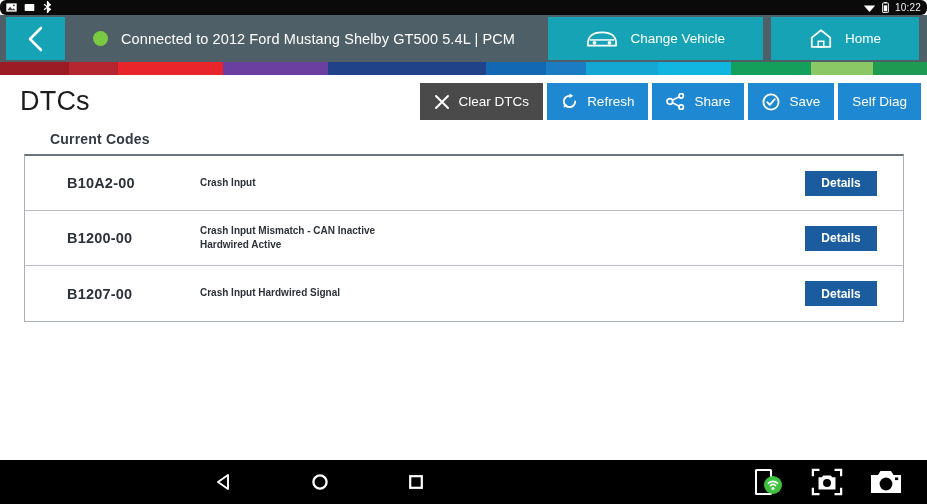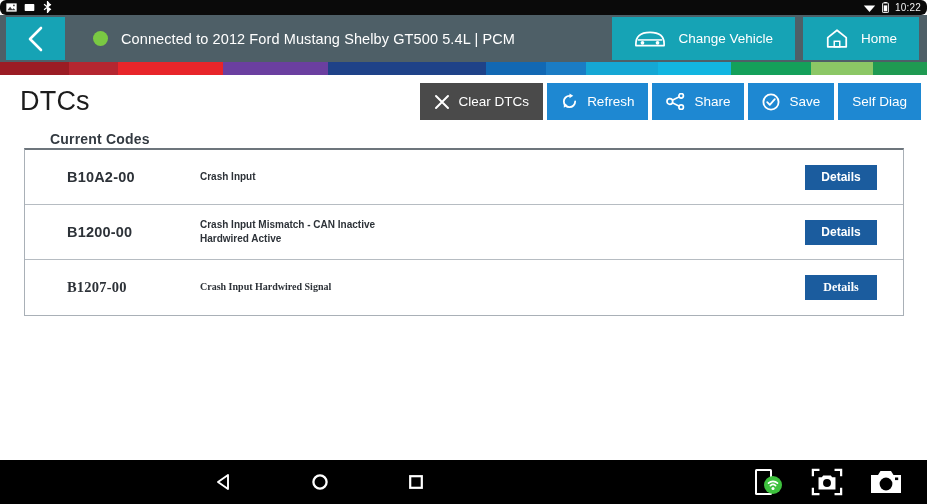--- a/index.html
+++ b/index.html
@@ -81,21 +81,21 @@
     letter-spacing: 0.1px;
   }
   .tb-right { margin-left: auto; display: flex; align-items: center; gap: 8px; margin-right: 8px; }
   .tb-btn {
     height: 43px;
     background: #16a3b5;
     display: flex;
     align-items: center;
     justify-content: center;
     gap: 12px;
-    padding: 0 22px;
+    padding: 0 38px;
     cursor: pointer;
   }
   .tb-btn .lbl { color: #fff; font-size: 13.5px; white-space: nowrap; }
 
   
   .stripe {
     position: absolute;
     top: 62px; left: 0;
     width: 927px;
     height: 13px;
@@ -150,34 +150,34 @@
   .section-label {
     margin-left: 50px;
     margin-top: 3px;
     font-size: 14px;
     color: #333a41;
     font-weight: bold;
     letter-spacing: 0.2px;
   }
 
   .dtc-table {
-    margin: 1px 0 0 24px;
+    margin: 7px 0 0 24px;
     width: 880px;
     border: 1px solid #a9b0b7;
     border-top: 2px solid #6d757c;
     background: #ffffff;
   }
   .dtc-row {
     display: flex;
     align-items: center;
     min-height: 55px;
     border-bottom: 1px solid #b6bcc2;
     padding: 6px 0;
   }
-  .dtc-row:last-child { border-bottom: none; font-family: Liberation Serif, serif; }
+  .dtc-row:last-child { border-bottom: none; }
   .dtc-code {
     width: 175px;
     padding-left: 42px;
     font-size: 14.5px;
     font-weight: bold;
     color: #2d3238;
     letter-spacing: 0.2px;
   }
   .dtc-desc {
     flex: 1;

